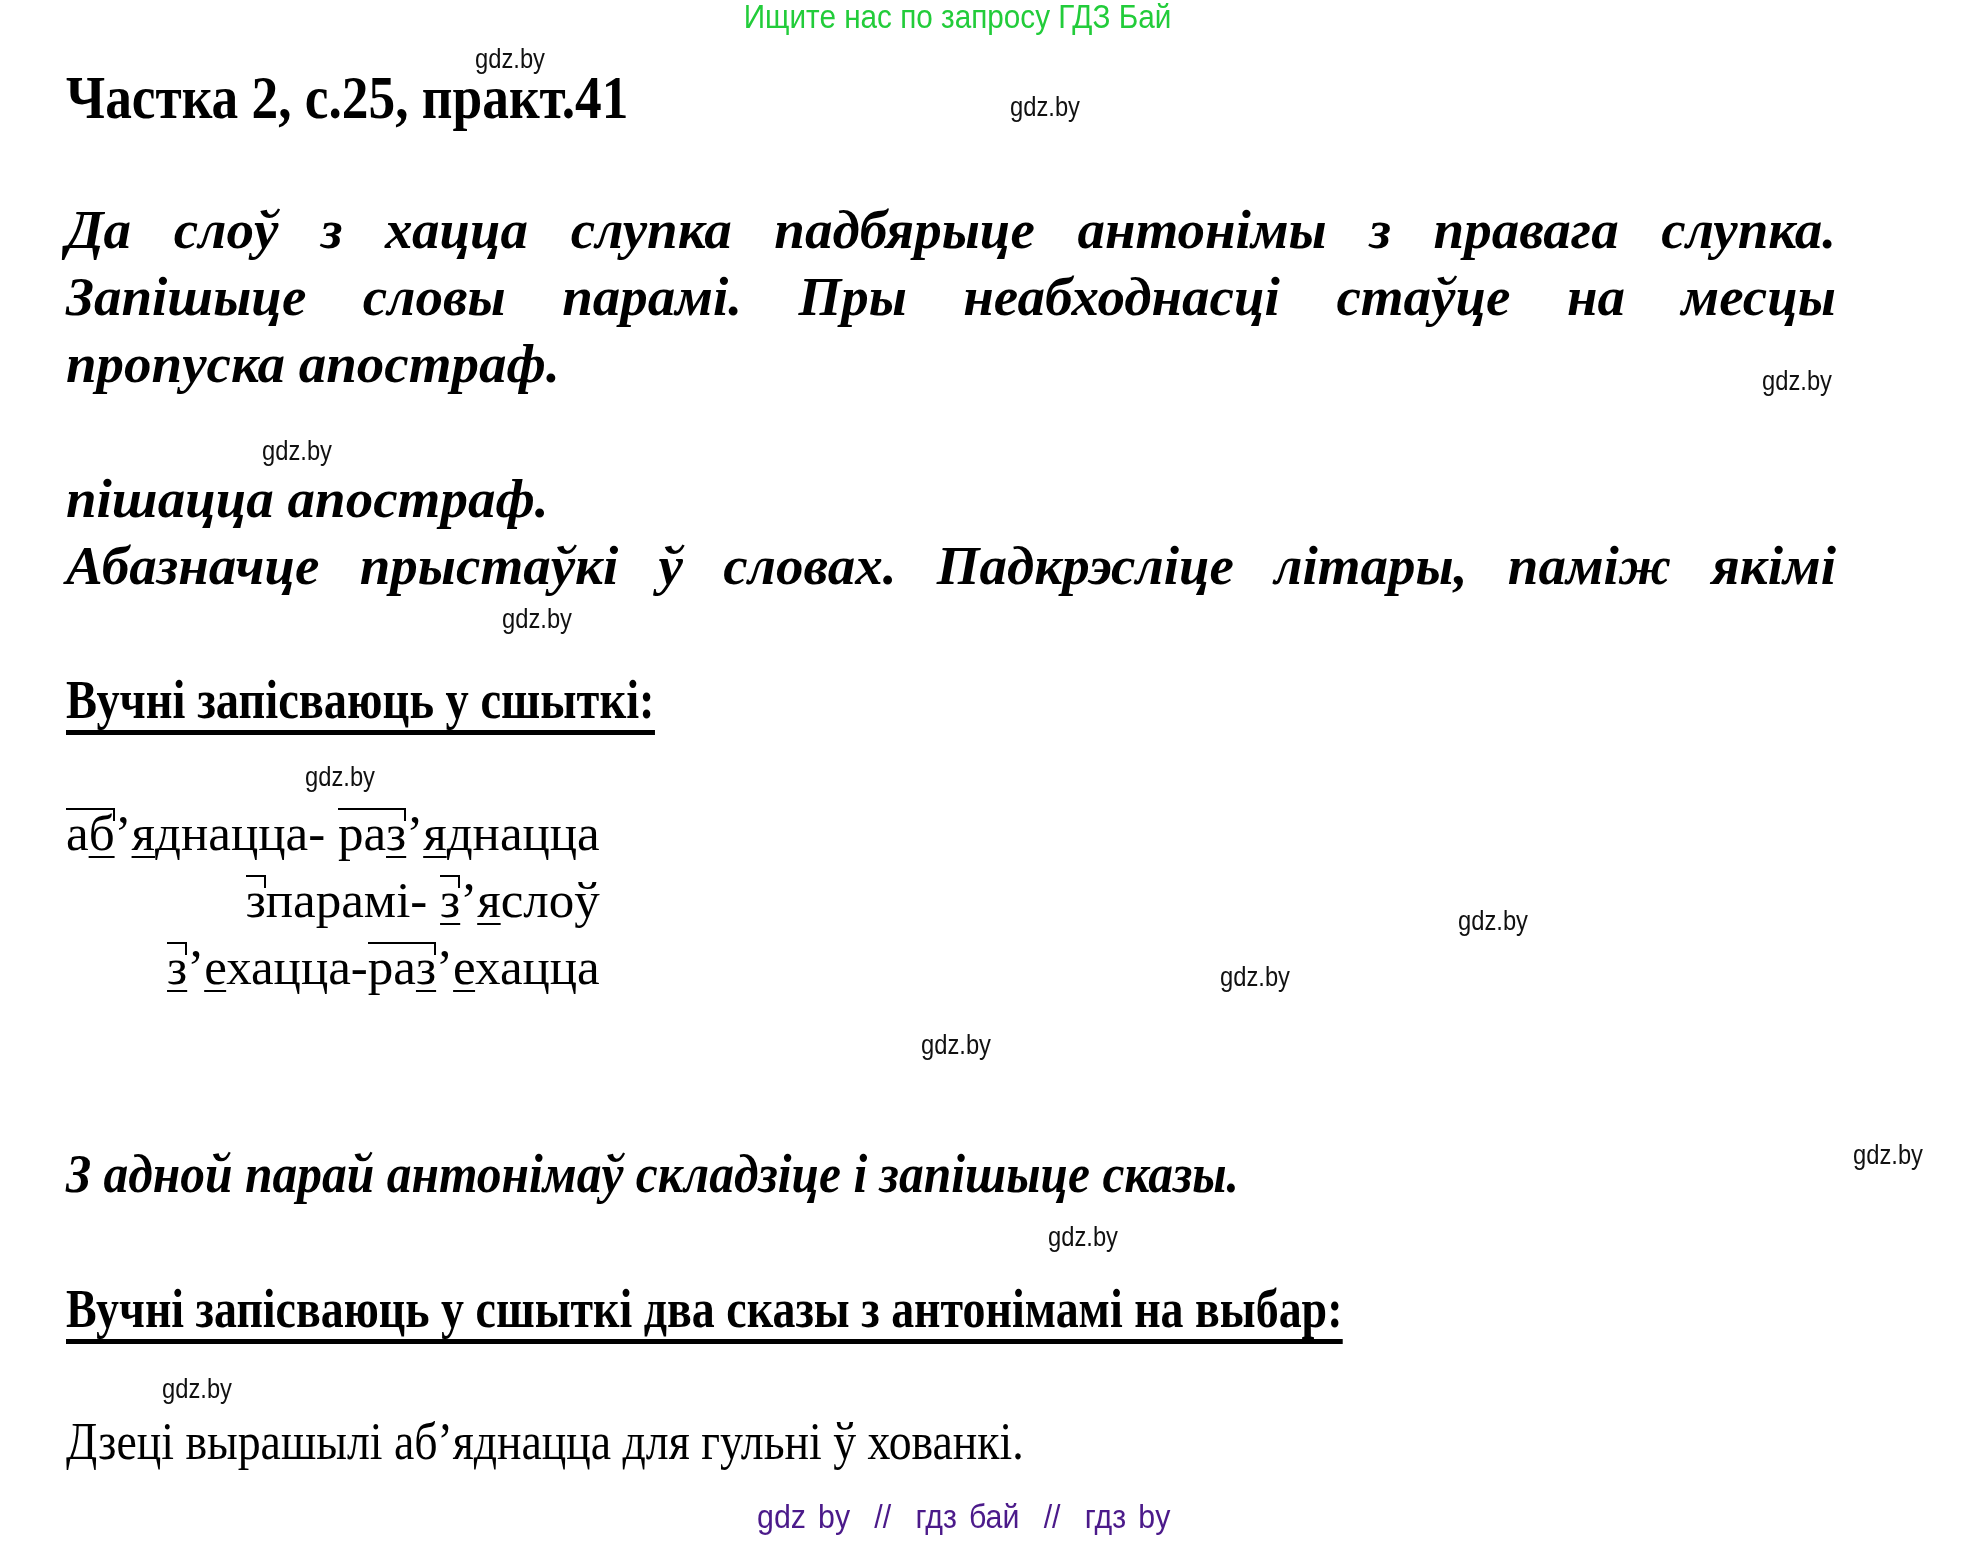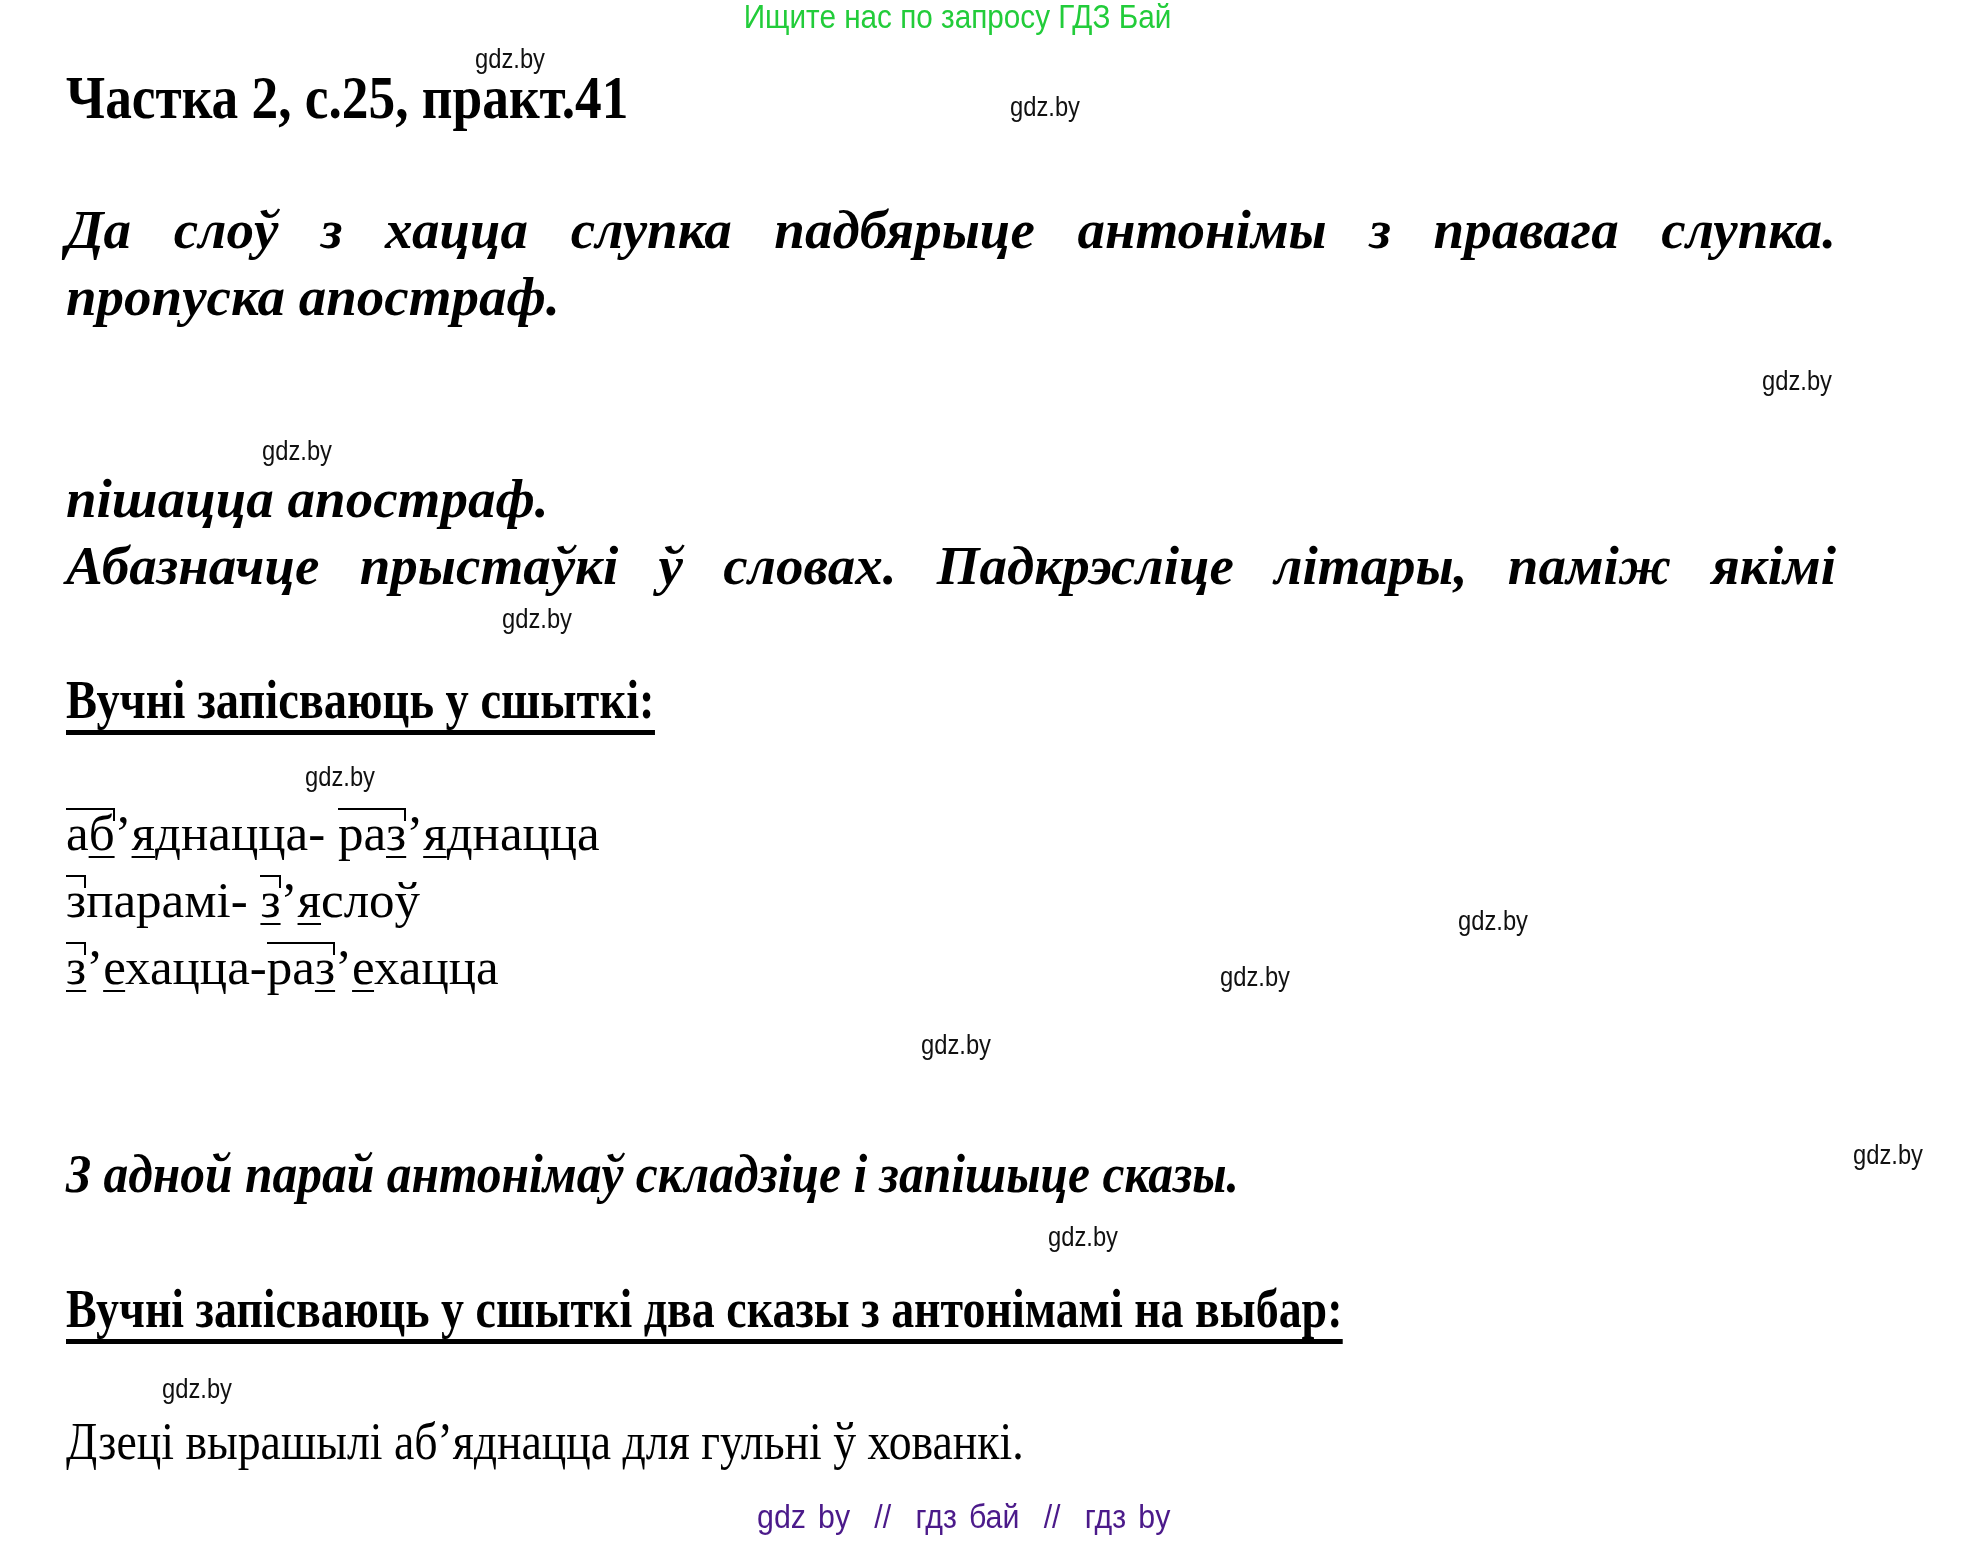--- a/index.html
+++ b/index.html
@@ -27,21 +27,21 @@
   }
   .task .line { display: block; text-align-last: justify; }
   .task .line.last { text-align-last: left; font-family: Liberation Serif, serif; }
   .heading {
     left: 66px; font-family: "Liberation Serif", serif; font-weight: bold; font-size: 55px; color: #000;
     transform-origin: left top;
   }
   .heading .ul { position: absolute; left: 0; right: 0; height: 5px; background: #000; }
   .pairs {
     left: 66px; top: 800px;
-    font-family: "Liberation Serif", serif; font-size: 51px; line-height: 67px; color: #000;
+    font-family: "Liberation Serif", serif; font-size: 51px; line-height: 67px; color: #000; text-align: right;
   }
   .pair-line { position: relative; height: 67px; }
   .seg { position: relative; display: inline-block; }
   .prefix::before {
     content: ""; position: absolute; left: 0; right: 0; top: 8px; height: 2px; background: #000;
   }
   .prefix::after {
     content: ""; position: absolute; right: 0; top: 8px; width: 2px; height: 13px; background: #000;
   }
   .under { text-decoration: underline; text-decoration-thickness: 2px; text-underline-offset: 6px; }
@@ -59,20 +59,21 @@
 </style>
 </head>
 <body>
 
 <div class="abs top-banner">Ищите нас по запросу ГДЗ Бай</div>
 
 <div class="abs title">Частка 2, с.25, практ.41</div>
 
 <div class="abs task" style="top:196px;">
   <span class="line">Да слоў з хацца слупка падбярыце антонімы з правага слупка.</span>
+  <span class="line">Запішыце словы парамі. Пры неабходнасці стаўце на месцы</span>
   <span class="line last">пропуска апостраф.</span>
 </div>
 
 <div class="abs task" style="top:465px;">
   <span class="line last">пішацца апостраф.</span>
   <span class="line">Абазначце прыстаўкі ў словах. Падкрэсліце літары, паміж якімі</span>
 </div>
 
 <div class="abs heading" style="top:668px; transform:scaleX(0.845);">
   <span>Вучні запісваюць у сшыткі:</span>

